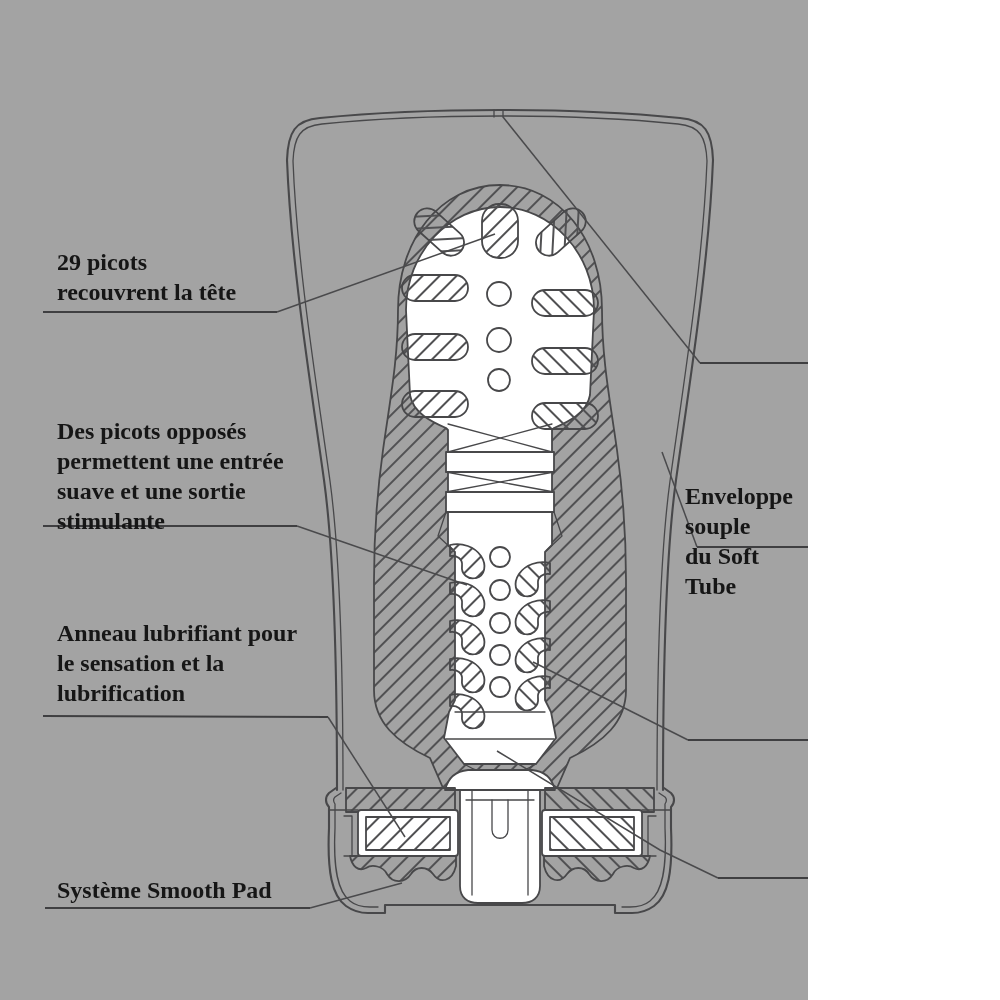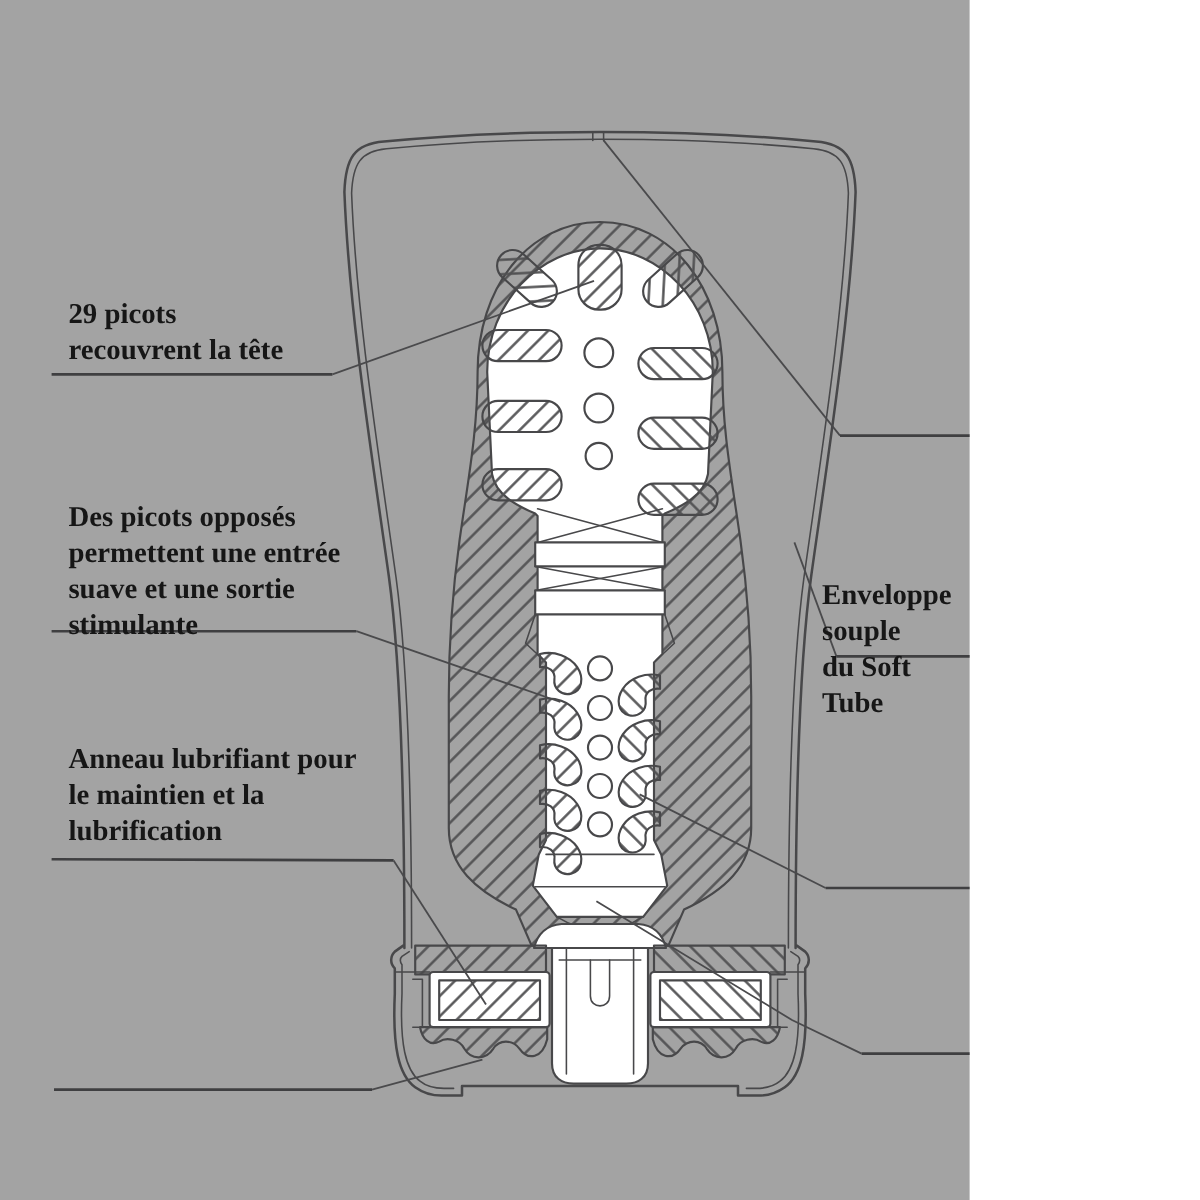--- a/index.html
+++ b/index.html
@@ -216,16 +216,17 @@
 
 <div class="label" id="lab-head">29 picots
 recouvrent la tête</div>
 <div class="label" id="lab-opposed">Des picots opposés
 permettent une entrée
 suave et une sortie
 stimulante</div>
 <div class="label" id="lab-soft">Enveloppe souple
 du Soft Tube</div>
 <div class="label" id="lab-ring">Anneau lubrifiant pour
-le maintien et la
+le sensation et la
 lubrification</div>
+<div class="label" id="lab-pad">Système Smooth Pad</div>
 
 </div>
 
 </body></html>

